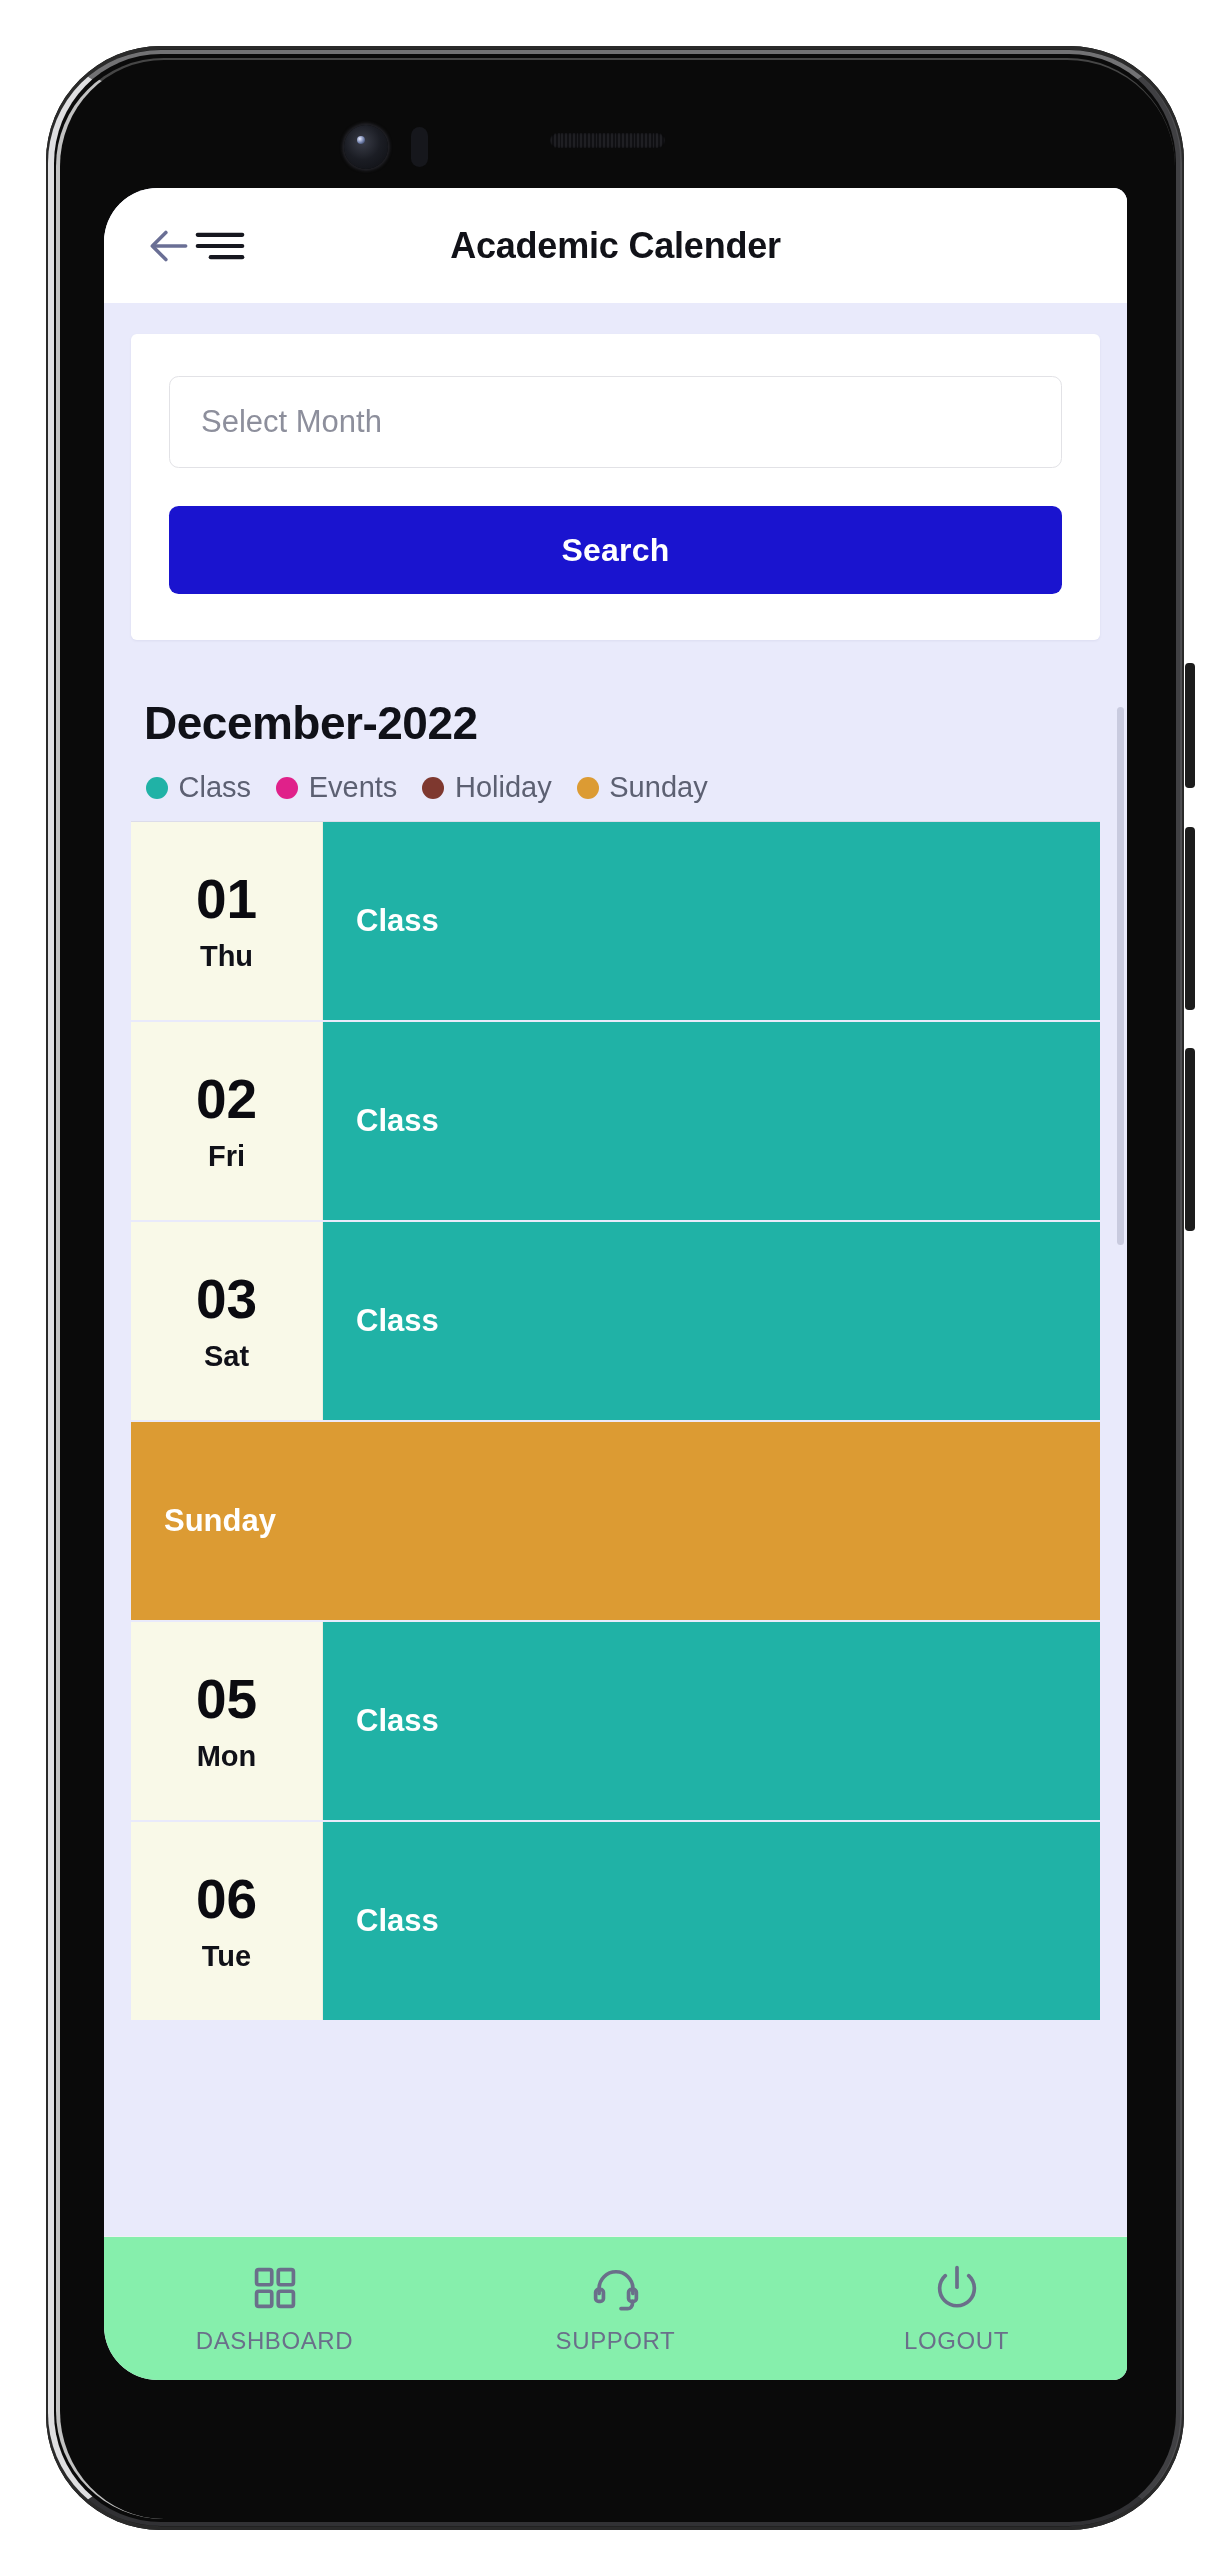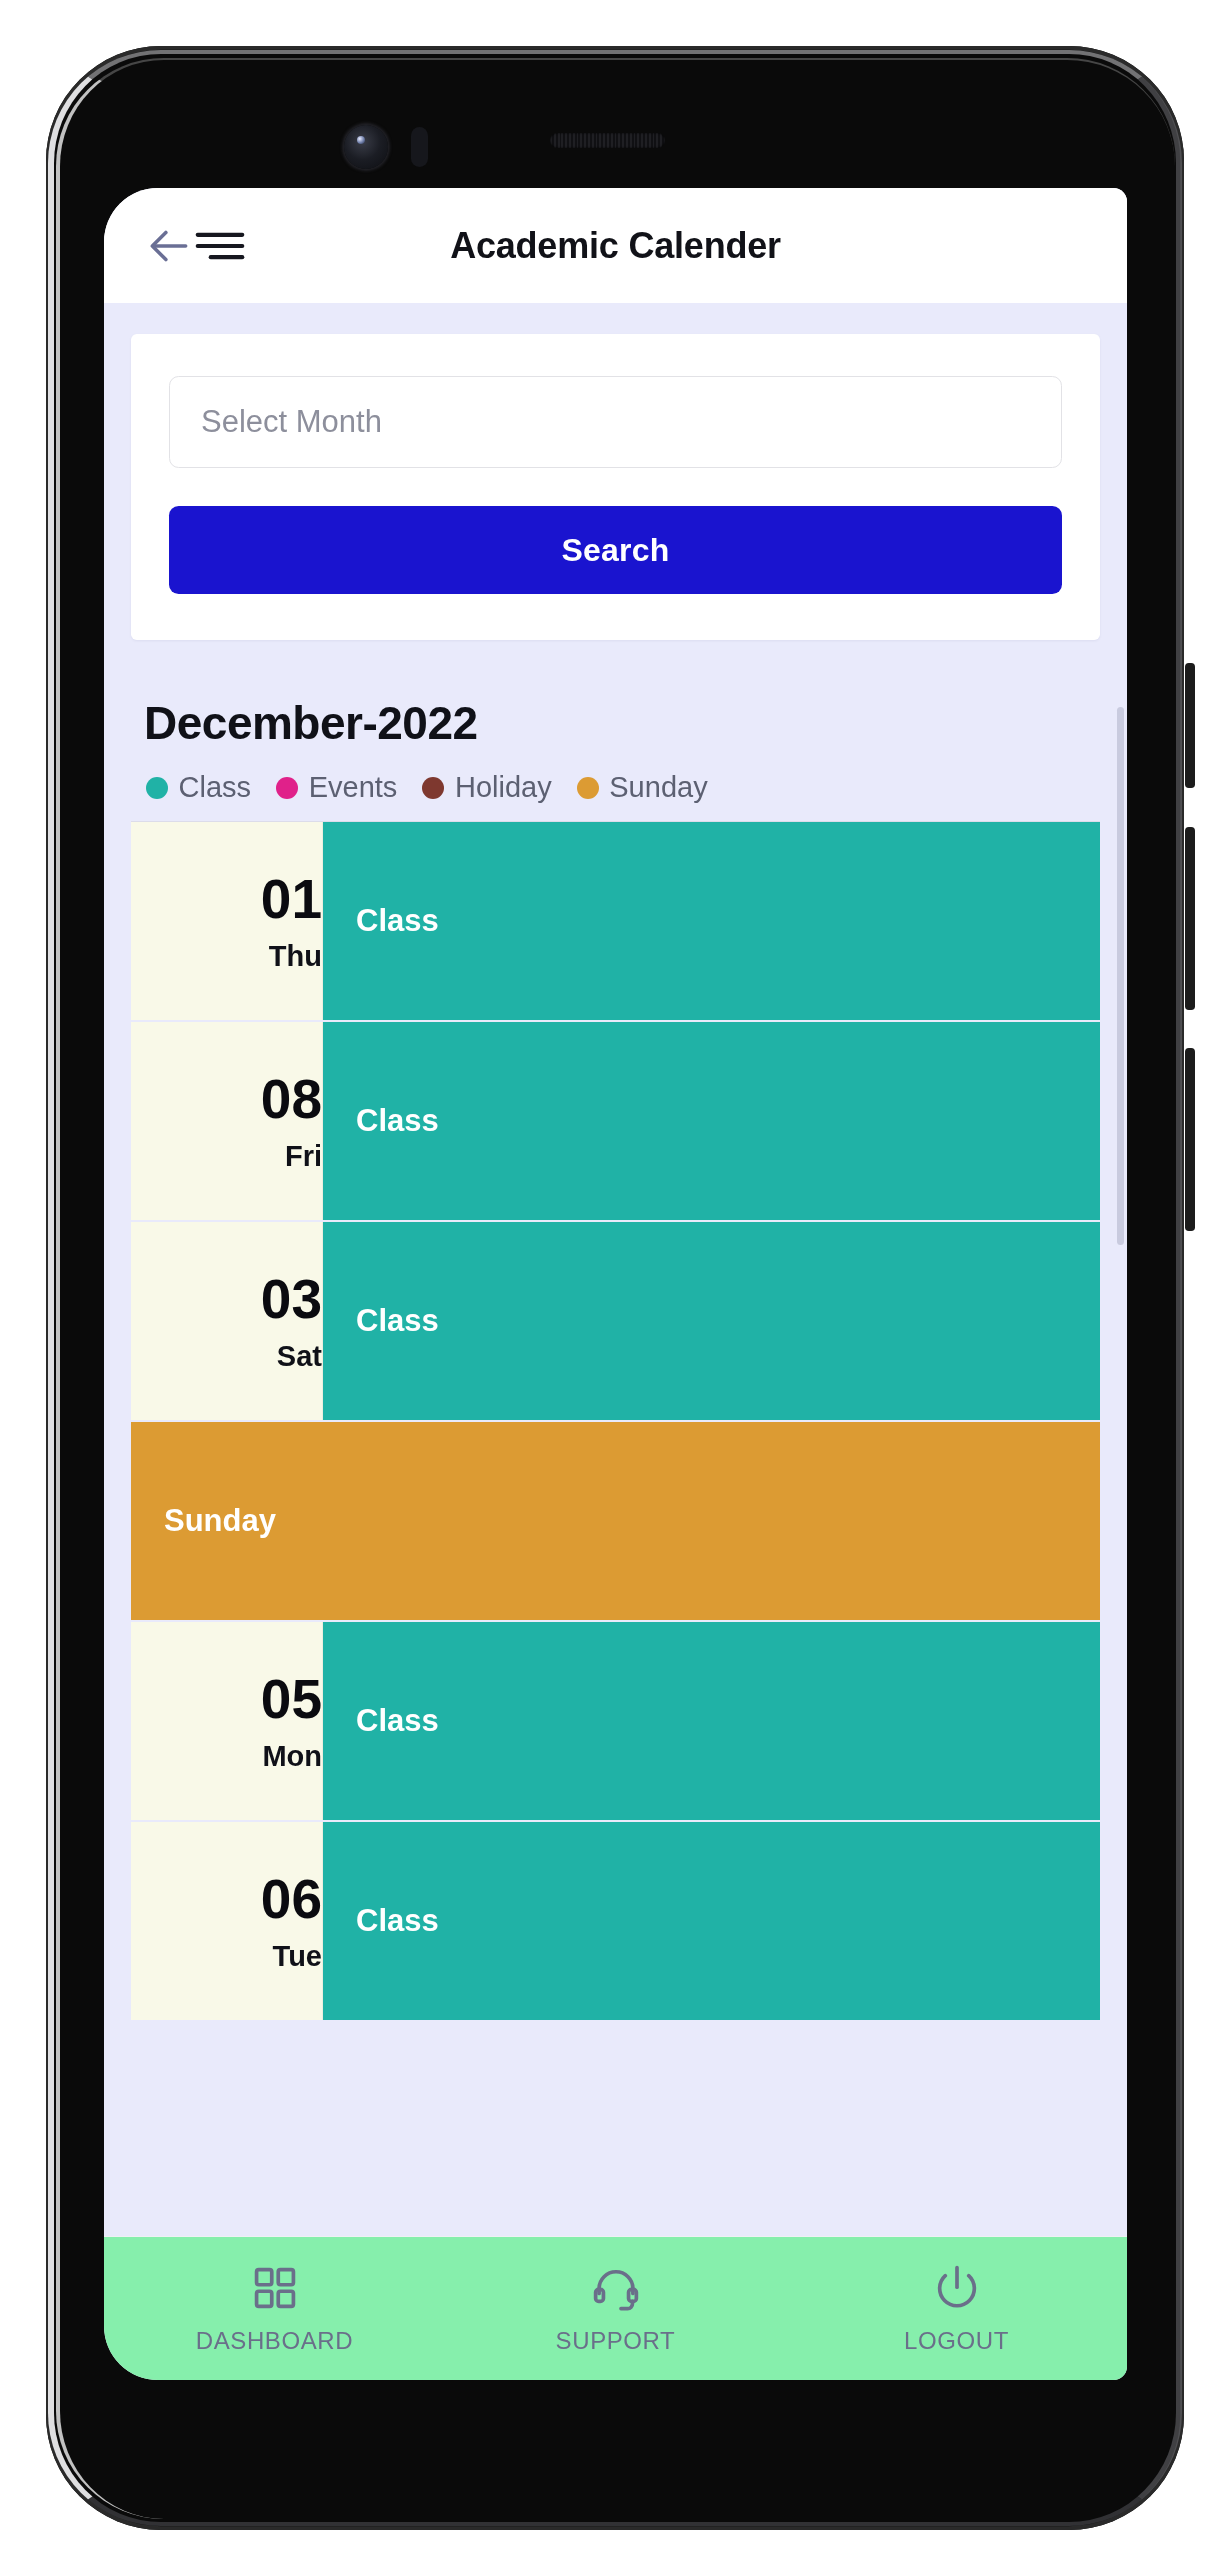--- a/index.html
+++ b/index.html
@@ -181,21 +181,21 @@
   .cal-row {
     display: flex;
     height: 200px;
     border-bottom: 2.9px solid #e9eafb;
   }
   .cal-date {
     flex: 0 0 192px;
     background: #f9f9e8;
     display: flex;
     flex-direction: column;
-    align-items: flex-end;
+    align-items: center;
     justify-content: center;
     gap: 15.4px;
     border-right: 1px solid #edeee0;
   }
   .cal-daynum { font-size: 55px; font-weight: 700; color: #0b0b10; line-height: 1; }
   .cal-dayname { font-size: 29px; font-weight: 700; color: #101118; line-height: 1; }
   .cal-event {
     flex: 1 1 auto;
     display: flex;
     align-items: center;
@@ -311,21 +311,21 @@
             <div class="cal-daynum">01</div>
             <div class="cal-dayname">Thu</div>
           </div>
           <div class="cal-event" style="background:#20b2a6">
             <span class="cal-event-label">Class</span>
           </div>
         </div>
 
         <div class="cal-row">
           <div class="cal-date">
-            <div class="cal-daynum">08</div>
+            <div class="cal-daynum">02</div>
             <div class="cal-dayname">Fri</div>
           </div>
           <div class="cal-event" style="background:#20b2a6">
             <span class="cal-event-label">Class</span>
           </div>
         </div>
 
         <div class="cal-row">
           <div class="cal-date">
             <div class="cal-daynum">03</div>

